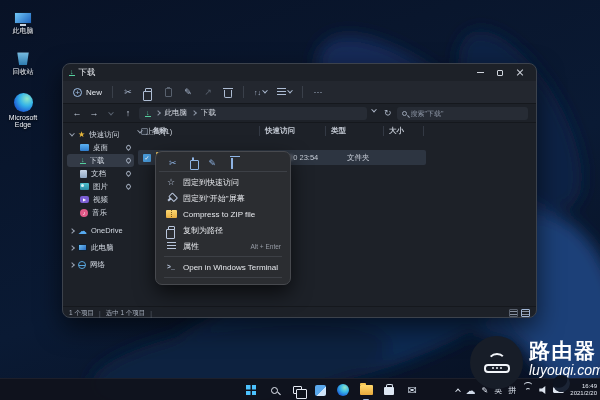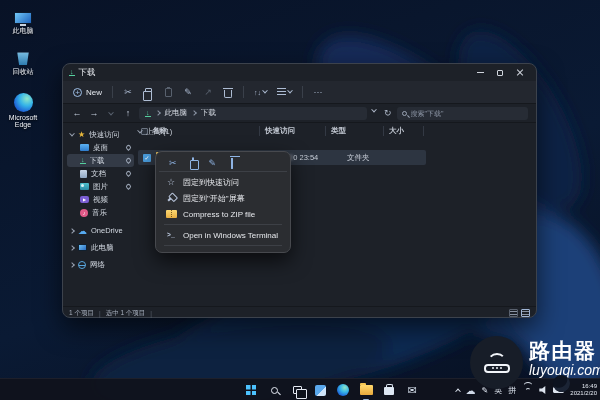--- a/index.html
+++ b/index.html
@@ -388,20 +388,33 @@
           <span class="mi-pin"></span>
         </span>
       <span class="mlbl">固定到"开始"屏幕</span>
     </div>
     <div class="mrow">
       <span class="mic">
           <span class="mi-zip"></span>
         </span>
       <span class="mlbl">Compress to ZIP file</span>
     </div>
+    <div class="mrow">
+      <span class="mic">
+          <span class="mi-copy"></span>
+        </span>
+      <span class="mlbl">复制为路径</span>
+    </div>
+    <div class="mrow">
+      <span class="mic">
+          <span class="mi-props"></span>
+        </span>
+      <span class="mlbl">属性</span>
+      <span class="msc">Alt + Enter</span>
+    </div>
     <div class="msep"></div>
     <div class="mrow">
       <span class="mic mi-term">&gt;_</span>
       <span class="mlbl">Open in Windows Terminal</span>
     </div>
     <div class="msep"></div>
   </div>
 
   <div id="taskbar">
     <div class="tb-center">

